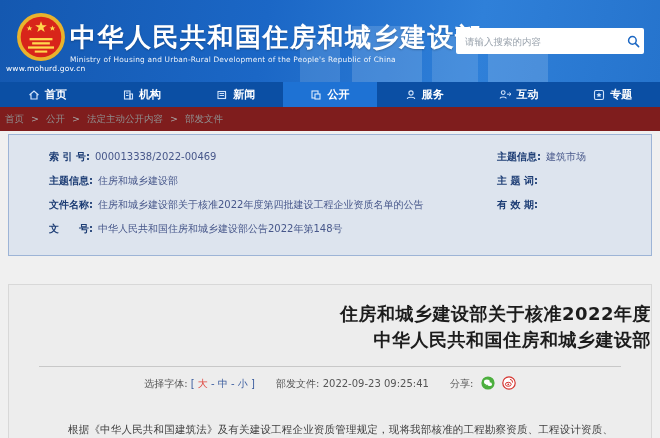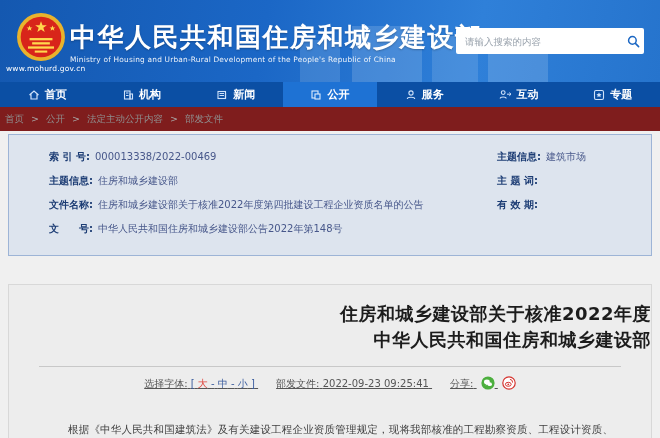--- a/index.html
+++ b/index.html
@@ -52,21 +52,21 @@
   .info-label { color:#1c3c74; font-weight:bold; white-space:pre; margin-right:5px; }
   .info-value { color:#47578a; }
 
   
   .article { margin:28px 8px 0; background:#ededed; border:1px solid #d8d8d8;
     padding-top:16px; min-height:200px; }
   .art-title { text-align:right; font-size:18px; font-weight:bold; color:#1c1c1c;
     line-height:26px; letter-spacing:.5px; }
   .art-rule { margin:13px 30px 0; border-top:1px solid #c8c8c8; }
   .meta { margin-top:9px; text-align:center; font-size:10px; color:#555; }
-  .meta .grp { margin:8px 9px;text-decoration:underline; }
+  .meta .grp { margin:8px 9px; }
   .blue { color:#3a5c9e; } .red { color:#e04a42; }
   .meta .share-ic { display:inline-block; vertical-align:-3px; margin-left:4px; cursor:pointer; }
   .body-text { margin:25px 38px 0; font-size:10.5px; color:#3f3f3f; line-height:24px;
     text-indent:2em; text-align:justify; }
 </style>
 </head>
 <body>
 
 <div class="banner">
   <div class="bldg"></div>

